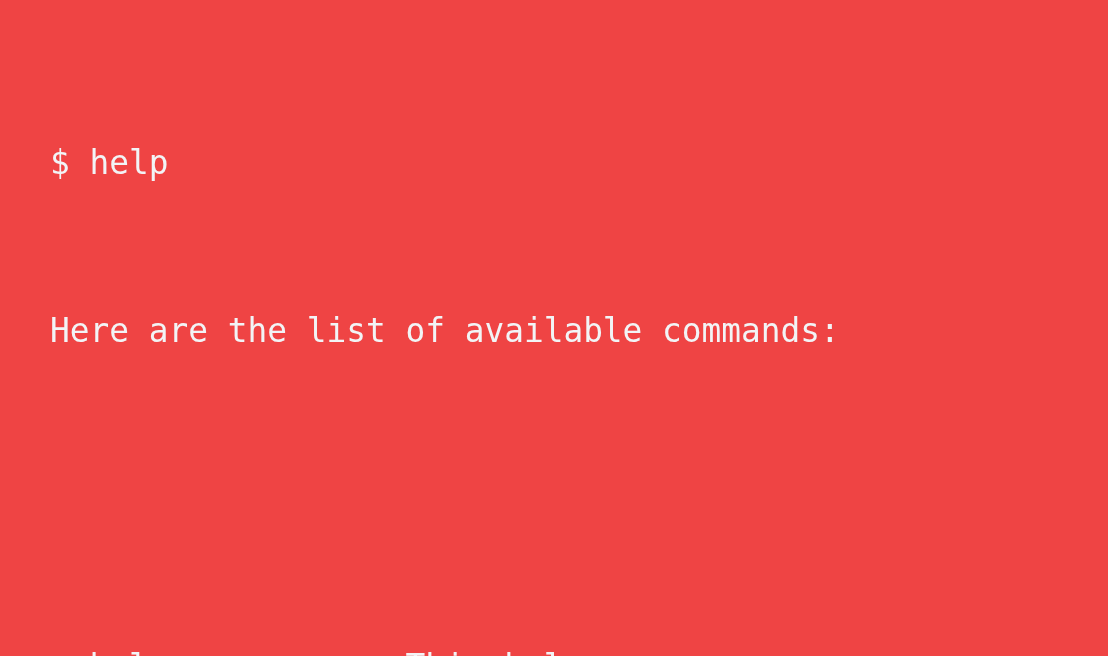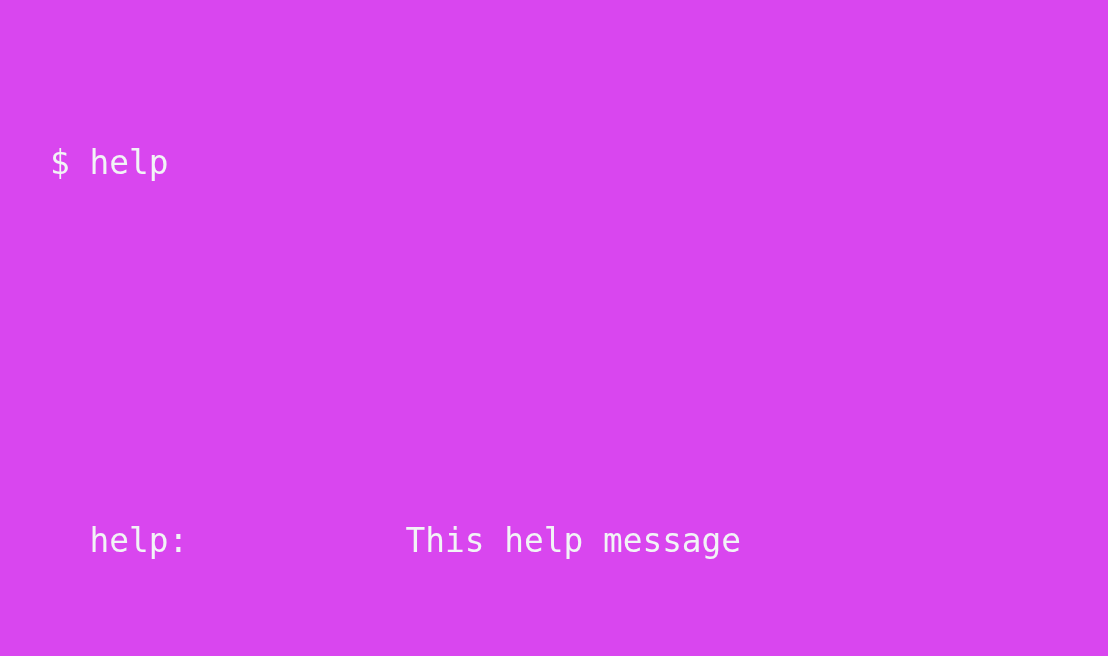--- a/index.html
+++ b/index.html
@@ -41,25 +41,26 @@
   }
   .row {
     display: block;
     height: 42px;
     white-space: pre;
   }
 </style>
 </head>
 <body>
 
-<div id="terminal" style="background: #d946ef; color: rgb(242, 244, 246);">
+<div id="terminal" style="background: #ef4444; color: rgb(242, 244, 246);">
   <div id="screen">
 
     <span class="line"><span class="prompt-sign">$</span><span> </span><span class="cmd-text">help</span></span>
 
+    <span class="line">Here are the list of available commands:</span>
 
     <span class="line blank"> </span>
 
     <span class="row"><span>  </span><span class="cmdname">help:</span><span class="pad">           </span><span class="cmddesc">This help message</span></span>
 
     
 
     
 
     

